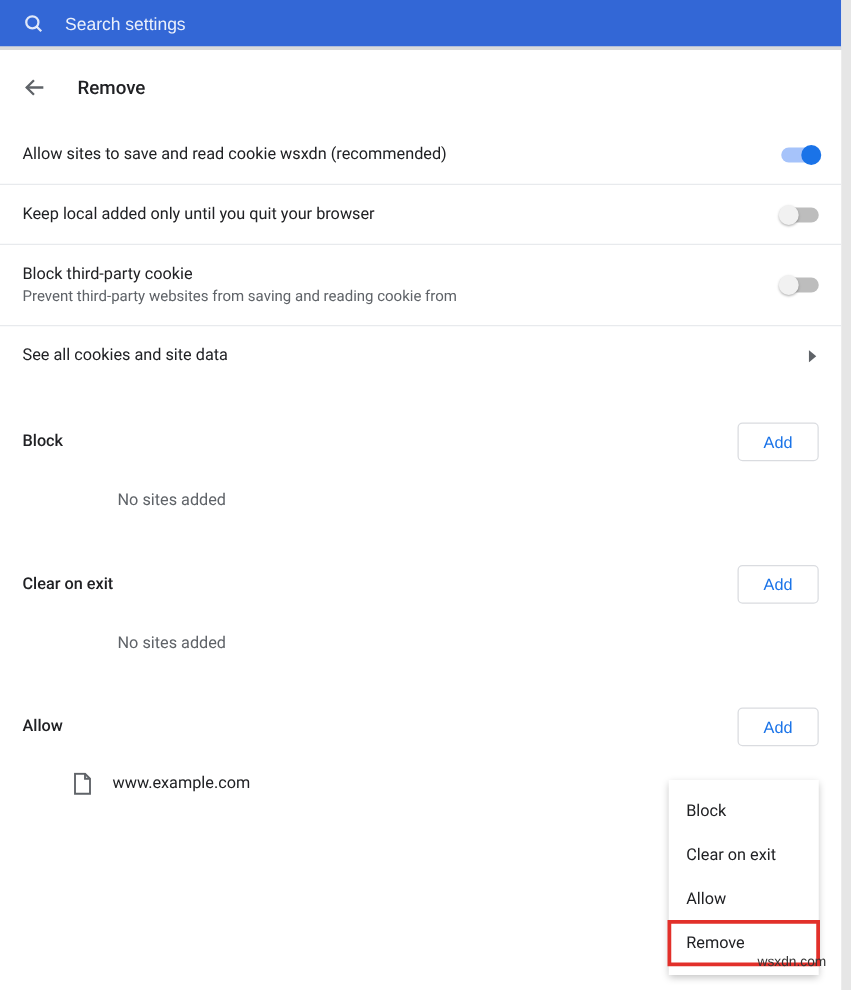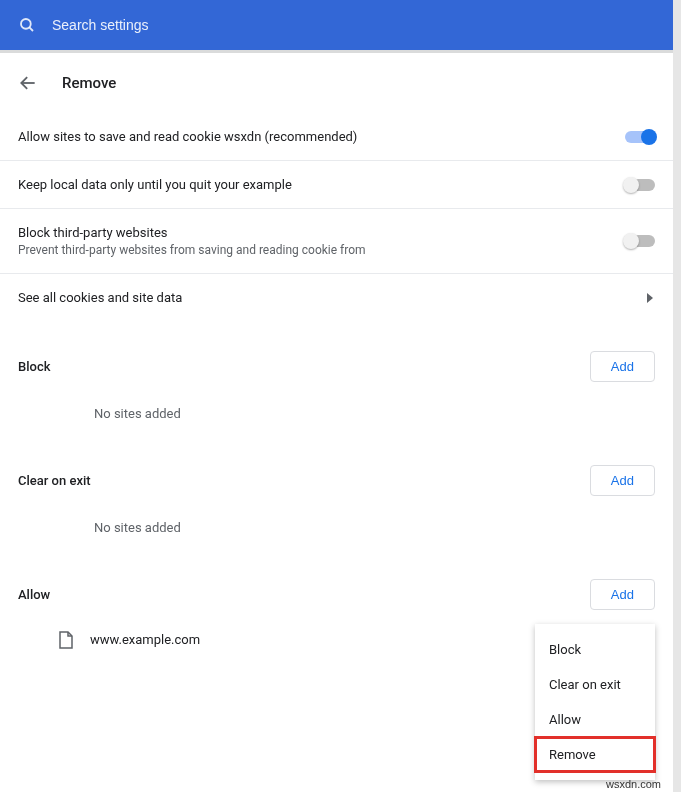--- a/index.html
+++ b/index.html
@@ -7,21 +7,21 @@
       font-family: Roboto, "Segoe UI", Arial, sans-serif;
       font-size: 13px;
       background: #fff;
       width: 681px;
       height: 792px;
       position: relative;
       overflow: hidden;
       border-right: 8px solid #e6e6e6;
     }
     .searchbar {
-      height: 53px;
+      height: 40px;
       background: #3367d6;
       display: flex;
       align-items: center;
       padding: 0 18px;
       border-bottom: 3px solid #dadbdb;
     }
     .searchbar .icon-search { color: rgba(255,255,255,0.85); margin-right: 16px; }
     .searchbar input {
       background: transparent;
       border: none;
@@ -116,21 +116,21 @@
       font-size: 13px;
       color: #202124;
       cursor: pointer;
     }
     .menu-item.highlight {
       outline: 3px solid #e2302a;
       outline-offset: -2px;
     }
     .watermark {
       position: absolute;
-      bottom: 2px; right: 12px;
+      bottom: 16px; right: 12px;
       font-size: 11px;
       color: #333;
       font-family: Arial, sans-serif;
       z-index: 20;
     }
     svg { display: block; }
   </style>
 </head>
 <body>
 
@@ -158,28 +158,28 @@
 
   <div class="row">
     <div class="texts">
       <div class="label">Allow sites to save and read cookie wsxdn (recommended)</div>
     </div>
     <div class="toggle on"></div>
   </div>
 
   <div class="row">
     <div class="texts">
-      <div class="label">Keep local data only until you quit your example</div>
+      <div class="label">Keep local added only until you quit your browser</div>
     </div>
     <div class="toggle off"></div>
   </div>
 
   <div class="row">
     <div class="texts">
-      <div class="label">Block third-party websites</div>
+      <div class="label">Block third-party cookie</div>
       <div class="sublabel">Prevent third-party websites from saving and reading cookie from</div>
     </div>
     <div class="toggle off"></div>
   </div>
 
   <div class="row noborder">
     <div class="texts">
       <div class="label">See all cookies and site data</div>
     </div>
     <span class="chev">

